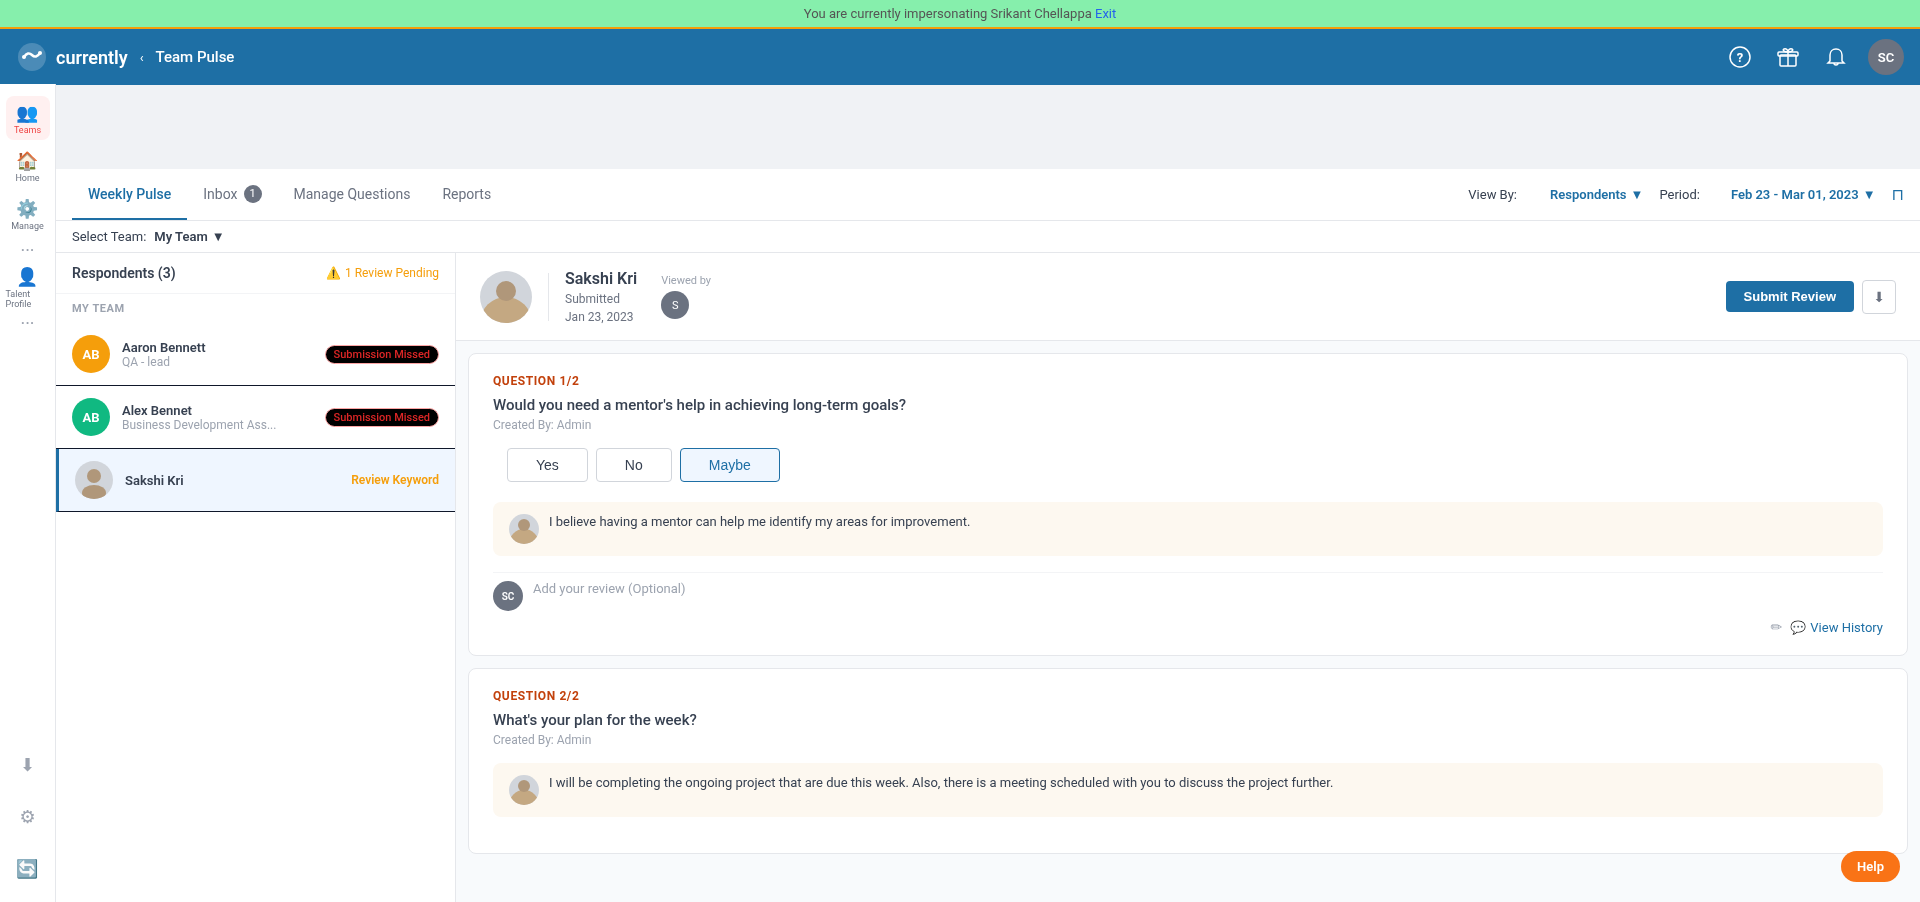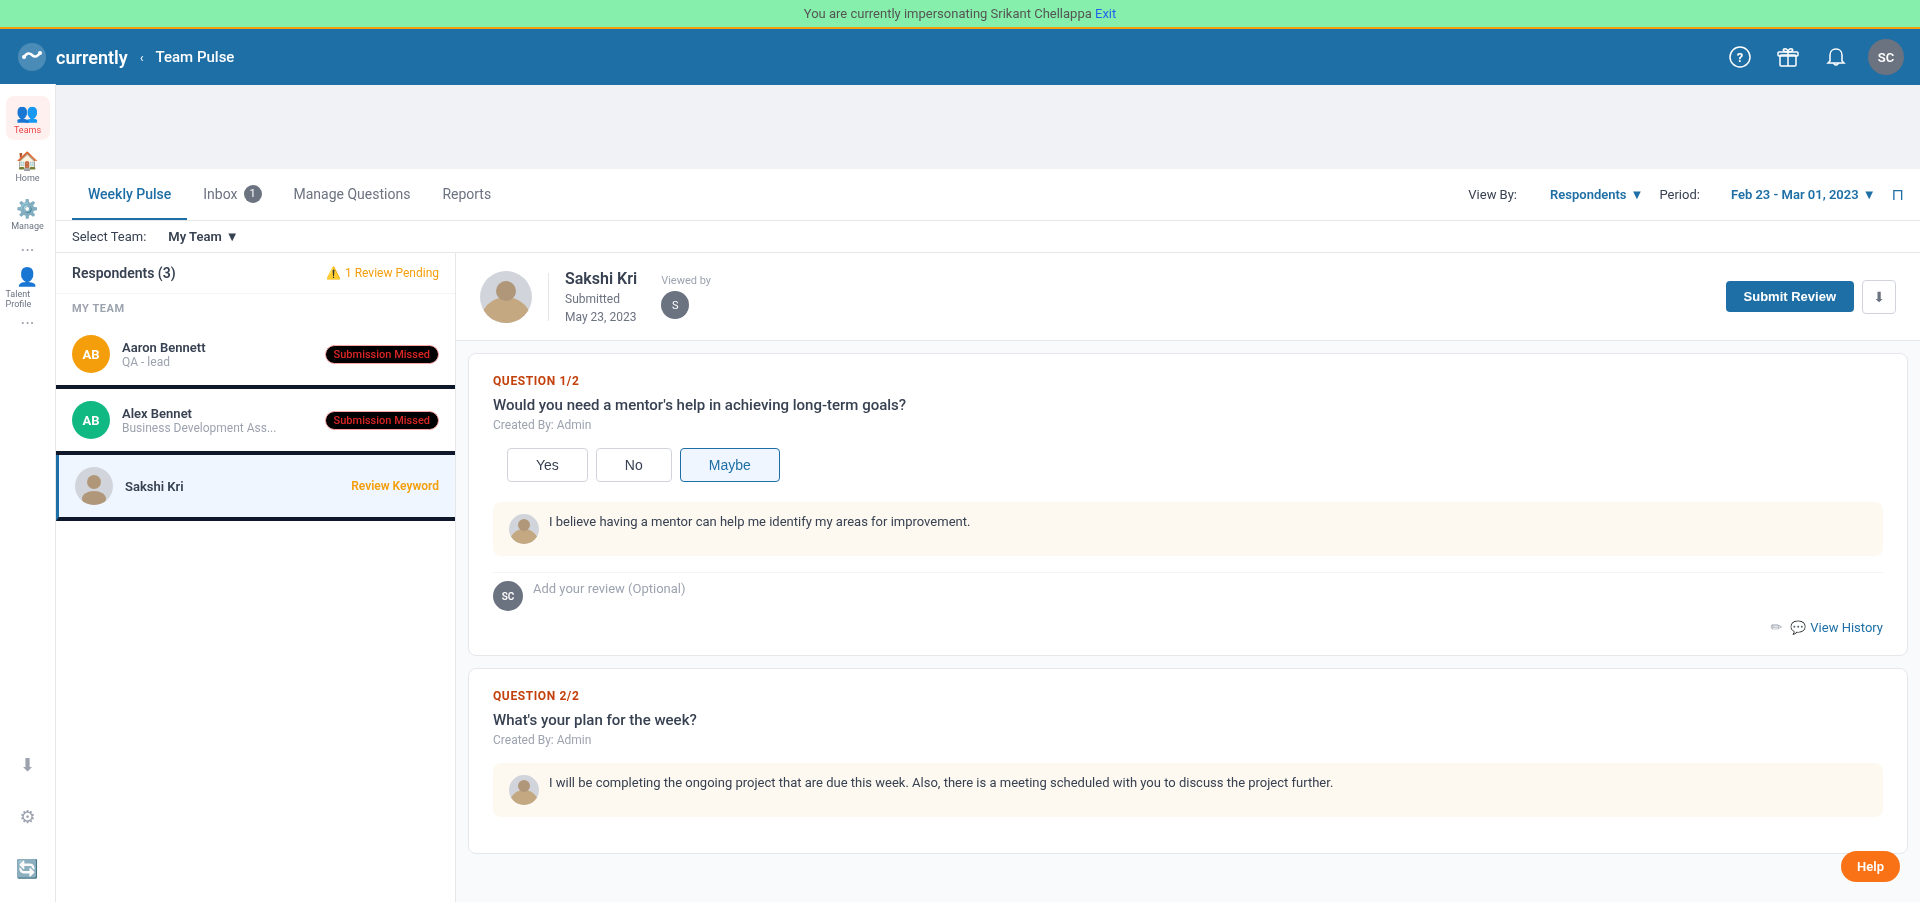--- a/index.html
+++ b/index.html
@@ -109,21 +109,21 @@
     .period-select { display: flex; align-items: center; gap: 4px; }
     .filter-icon { color: #1e6fa5; cursor: pointer; font-size: 16px; }
 
     
     .team-selector-bar {
       background: white;
       padding: 8px 16px;
       border-bottom: 1px solid #e5e7eb;
       flex-shrink: 0;
     }
-    .team-selector { display: flex; align-items: center; gap: 22px; font-size: 13px; }
+    .team-selector { display: flex; align-items: center; gap: 8px; font-size: 13px; }
     .team-select-label { color: #374151; }
     .team-select-value { color: #374151; font-weight: 600; cursor: pointer; display: flex; align-items: center; gap: 4px; }
 
     
     .content-area {
       display: flex;
       flex: 1;
       overflow: hidden;
     }
 
@@ -176,21 +176,21 @@
       color: #9ca3af;
       letter-spacing: 0.05em;
     }
     .respondent-list { overflow-y: auto; flex: 1; }
     .respondent-item {
       padding: 12px 16px;
       display: flex;
       align-items: center;
       gap: 12px;
       cursor: pointer;
-      border-bottom: 4px solid #0f172a;
+      border-bottom: 1px solid #0f172a;
     }
     .respondent-item.active { background: #eff6ff; border-left: 3px solid #1e6fa5; }
     .avatar-initials {
       width: 38px;
       height: 38px;
       border-radius: 50%;
       display: flex;
       align-items: center;
       justify-content: center;
       font-size: 13px;
@@ -521,21 +521,21 @@
         <div class="resp-photo">
           <svg width="52" height="52" viewBox="0 0 52 52">
             <circle cx="26" cy="52" r="26" fill="#c4a882"></circle>
             <circle cx="26" cy="20" r="10" fill="#b0977a"></circle>
           </svg>
         </div>
         <div class="resp-divider"></div>
         <div class="resp-meta">
           <span class="resp-name-header">Sakshi Kri</span>
           <span class="resp-submitted">Submitted</span>
-          <span class="resp-date">May 23, 2023</span>
+          <span class="resp-date">Jan 23, 2023</span>
         </div>
         <div class="viewed-by-section">
           <span class="viewed-by-label">Viewed by</span>
           <div class="viewed-by-avatars">
             <div class="viewed-avatar">S</div>
           </div>
         </div>
         <div class="header-actions">
           <button class="submit-review-btn">Submit Review</button>
           <div class="download-btn">

